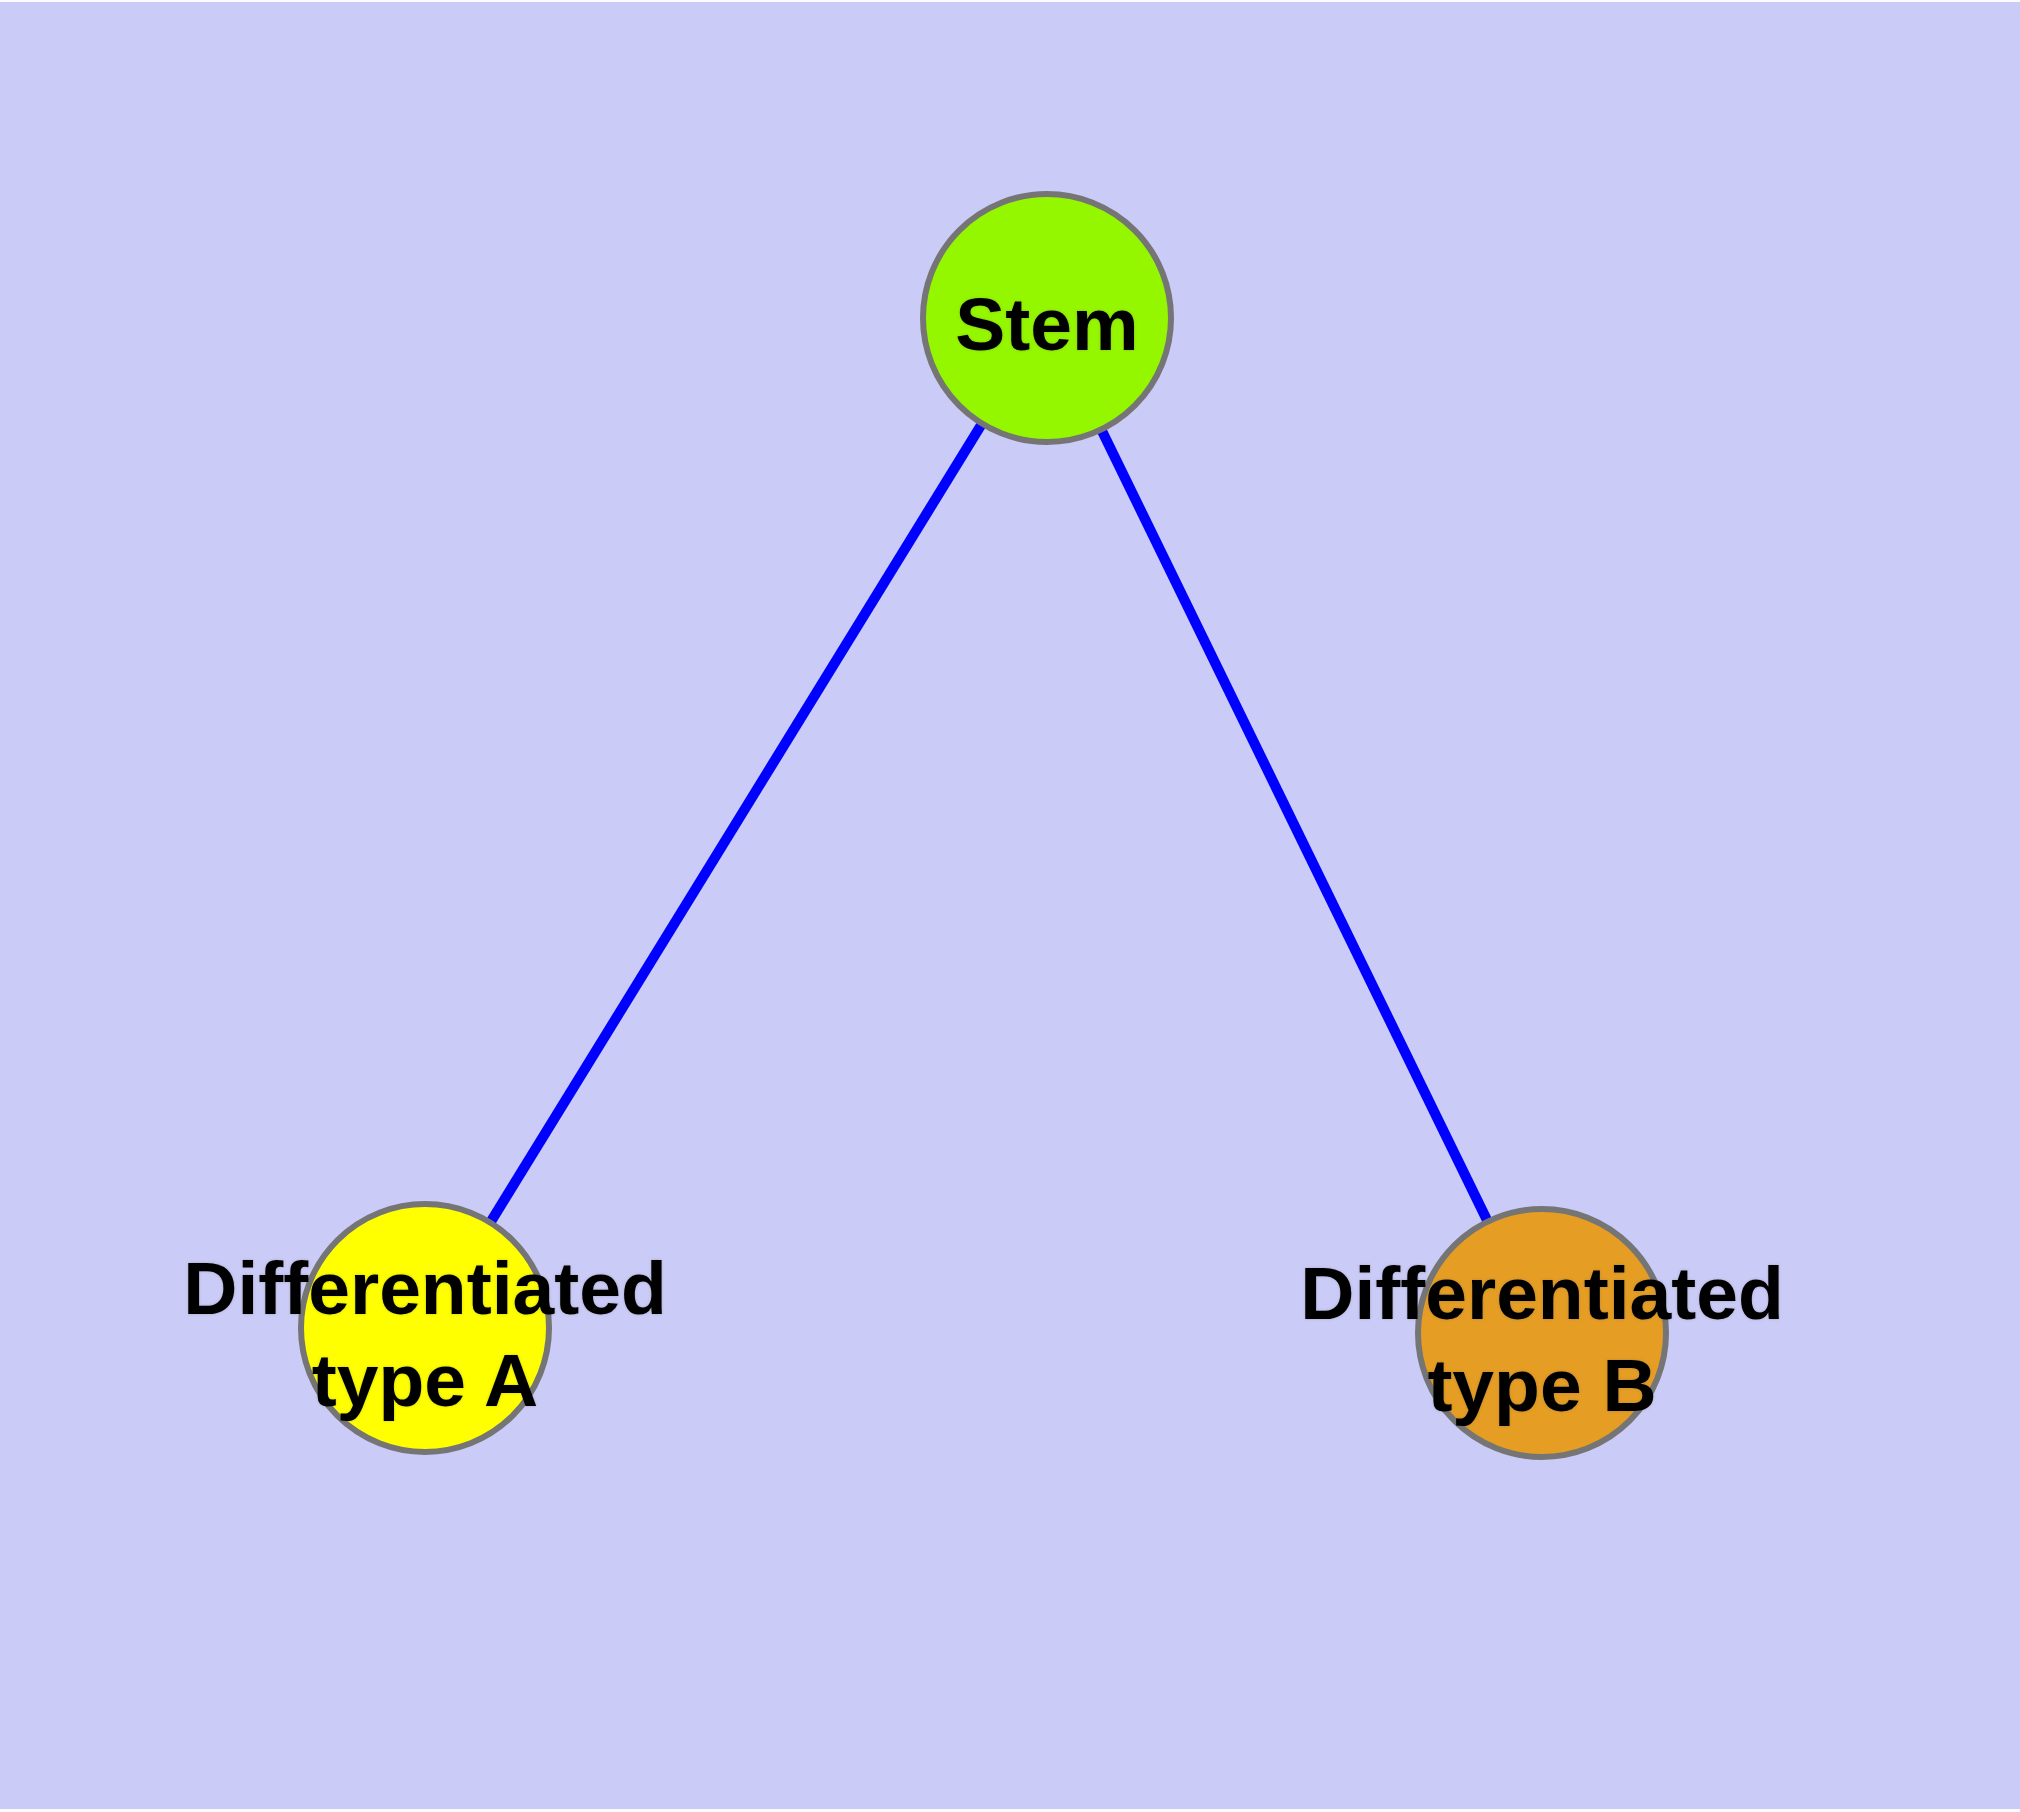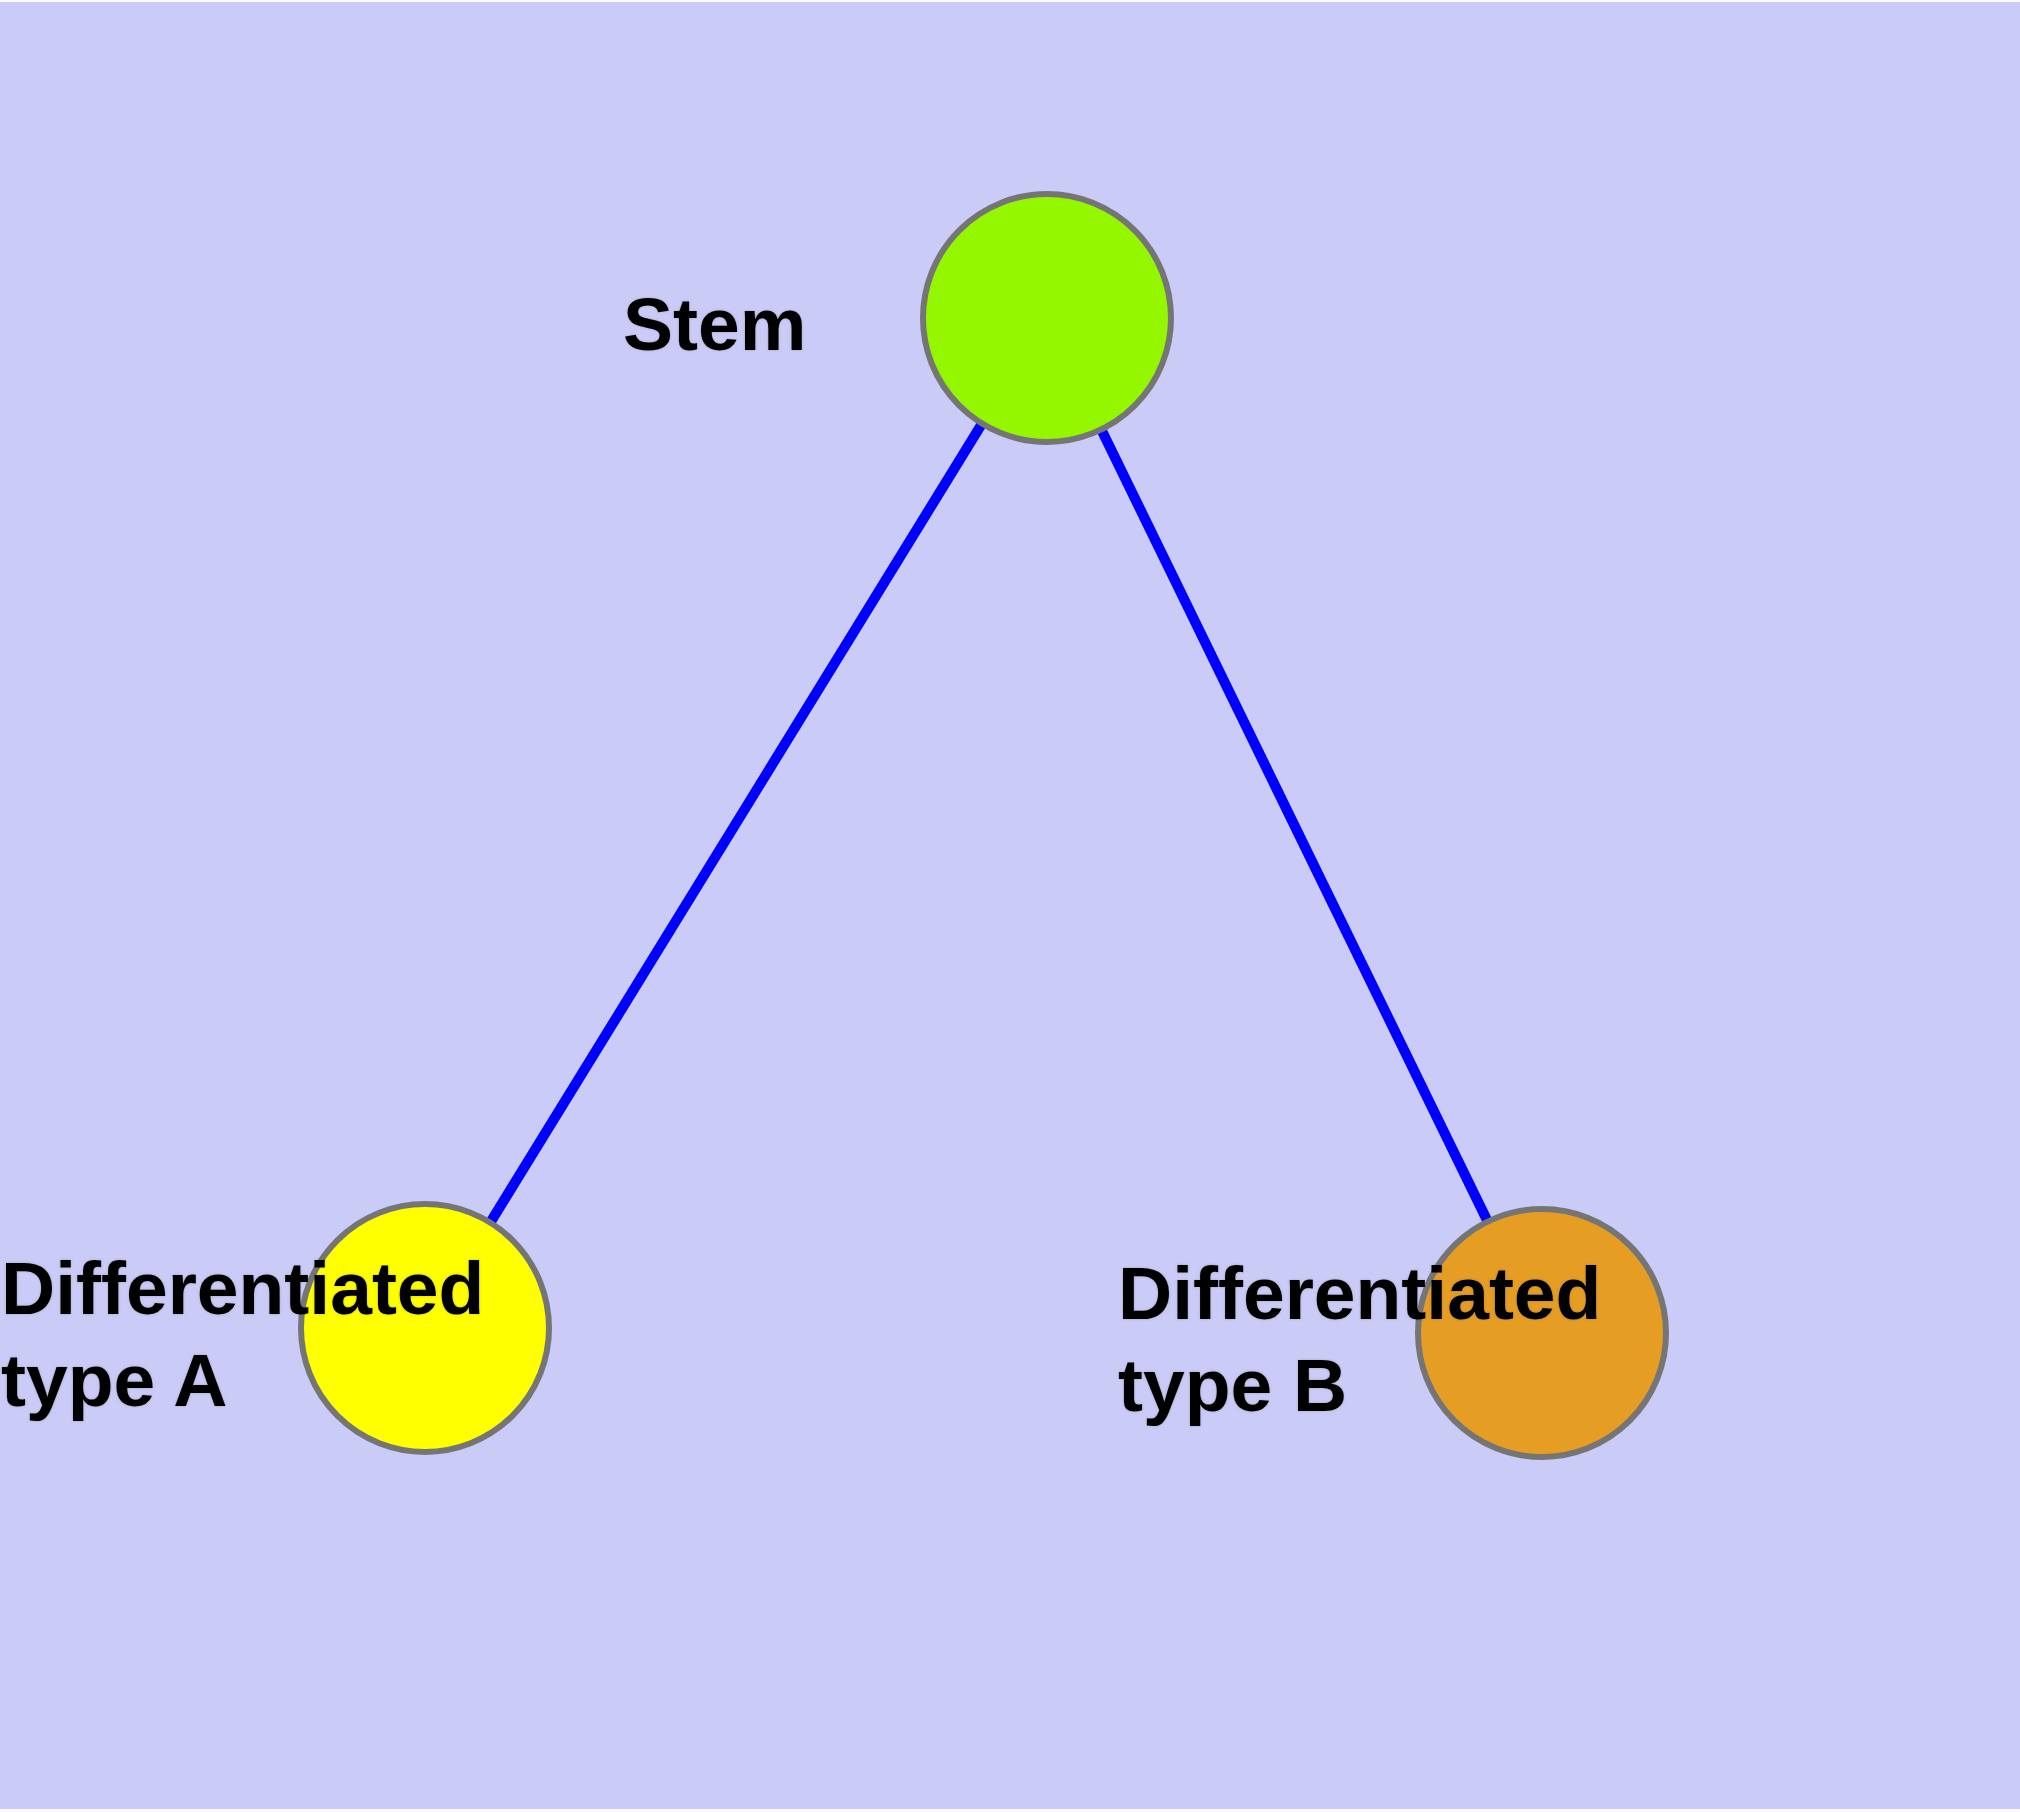--- a/index.html
+++ b/index.html
@@ -46,21 +46,21 @@
     box-sizing: border-box;
     border: 6px solid #757575;
     border-radius: 50%;
   }
   .node-label {
     position: absolute;
     left: -424px;
     top: 6px;
     width: 848px;
     transform: translateY(-50%);
-    text-align: left;
+    text-align: center;
     white-space: pre-line;
     font-size: 75px;
     line-height: 92px;
     font-weight: bold;
     color: #000000;
     text-shadow: 0 0 2.5px rgba(90, 90, 90, 0.35);
     pointer-events: none;
   }
 </style>
 </head>

